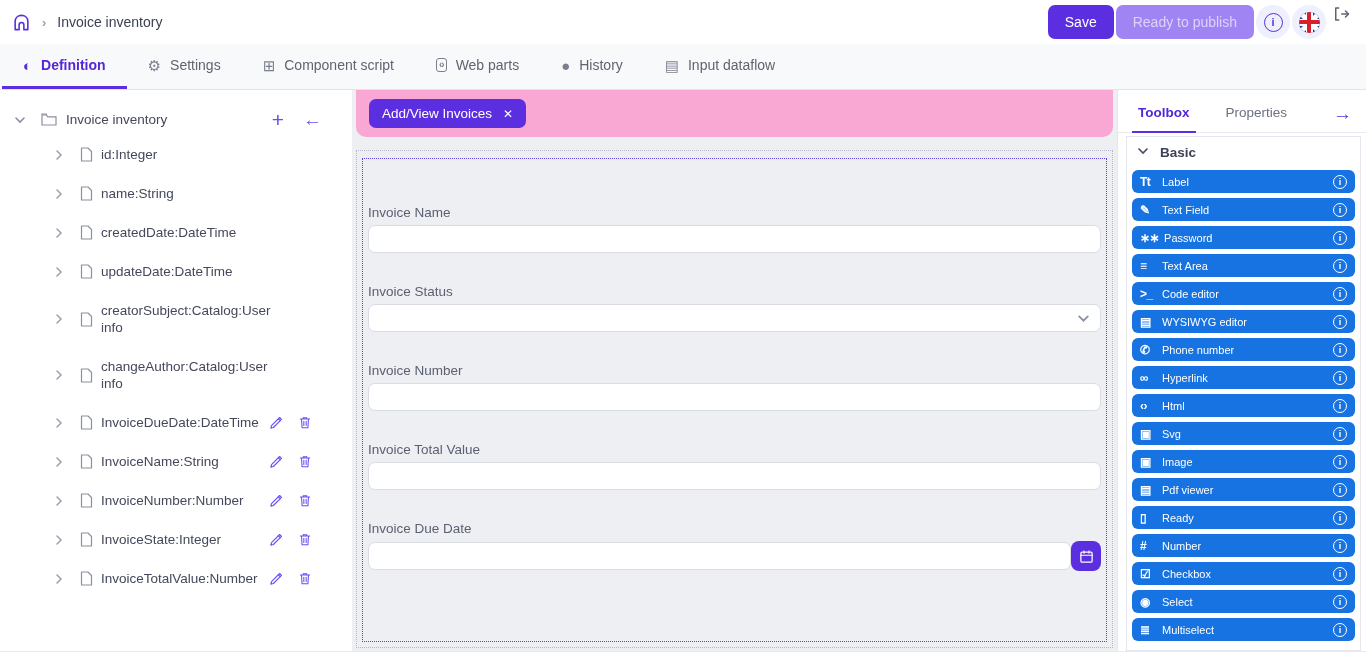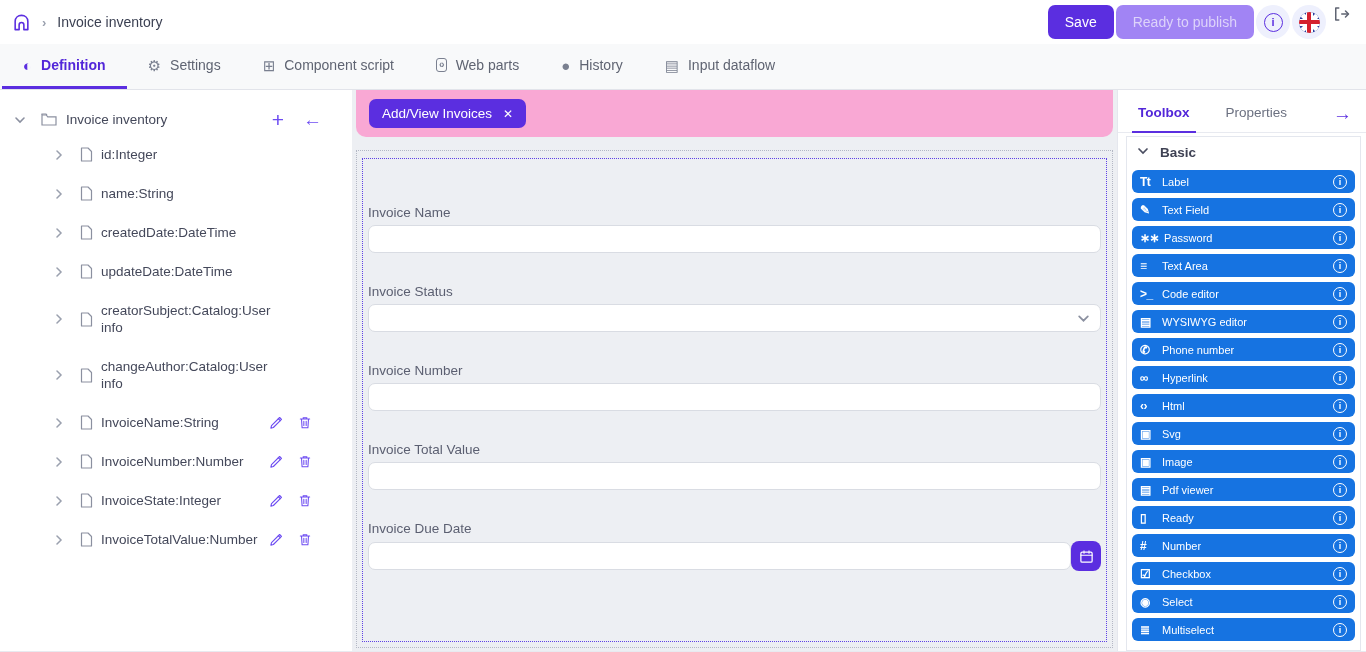--- a/index.html
+++ b/index.html
@@ -259,20 +259,47 @@
           <span class="chev">
             <svg width="10" height="10" viewBox="0 0 10 10" fill="none" stroke="#9aa0ae" stroke-width="1.5" stroke-linecap="round">
                 <path d="M3 1l4 4-4 4"></path>
               </svg>
           </span>
           <span class="doc">
             <svg width="13" height="15" viewBox="0 0 13 15" fill="none" stroke="#8b90a0" stroke-width="1.2" stroke-linejoin="round">
                 <path d="M1.5 1h6.5l3.5 3.5V14h-10z"></path>
               </svg>
           </span>
+          <span class="label">InvoiceDueDate:DateTime</span>
+          <span class="actions">
+            <span>
+              <svg width="15" height="15" viewBox="0 0 24 24" fill="none" stroke="currentColor" stroke-width="1.8" stroke-linecap="round" stroke-linejoin="round">
+                  <path d="M3 21l1-4L17 4l3 3L7 20l-4 1z"></path>
+                  <path d="M15 6l3 3"></path>
+                </svg>
+            </span>
+            <span>
+              <svg width="14" height="15" viewBox="0 0 24 24" fill="none" stroke="currentColor" stroke-width="1.8" stroke-linecap="round">
+                  <path d="M4 6h16M9 6V4h6v2M6 6l1 15h10l1-15"></path>
+                  <path d="M10 10v7M14 10v7"></path>
+                </svg>
+            </span>
+          </span>
+        </div>
+          <div class="tree-item has-actions">
+          <span class="chev">
+            <svg width="10" height="10" viewBox="0 0 10 10" fill="none" stroke="#9aa0ae" stroke-width="1.5" stroke-linecap="round">
+                <path d="M3 1l4 4-4 4"></path>
+              </svg>
+          </span>
+          <span class="doc">
+            <svg width="13" height="15" viewBox="0 0 13 15" fill="none" stroke="#8b90a0" stroke-width="1.2" stroke-linejoin="round">
+                <path d="M1.5 1h6.5l3.5 3.5V14h-10z"></path>
+              </svg>
+          </span>
           <span class="label">InvoiceName:String</span>
           <span class="actions">
             <span>
               <svg width="15" height="15" viewBox="0 0 24 24" fill="none" stroke="currentColor" stroke-width="1.8" stroke-linecap="round" stroke-linejoin="round">
                   <path d="M3 21l1-4L17 4l3 3L7 20l-4 1z"></path>
                   <path d="M15 6l3 3"></path>
                 </svg>
             </span>
             <span>
               <svg width="14" height="15" viewBox="0 0 24 24" fill="none" stroke="currentColor" stroke-width="1.8" stroke-linecap="round">

